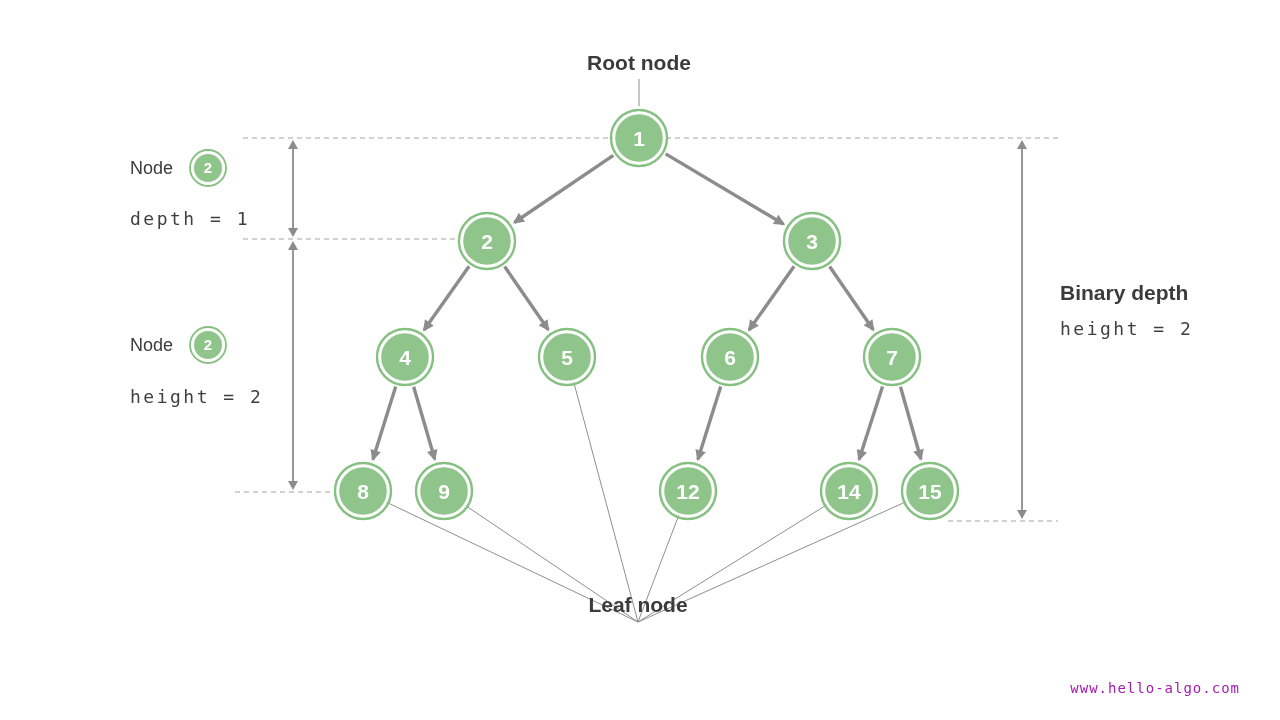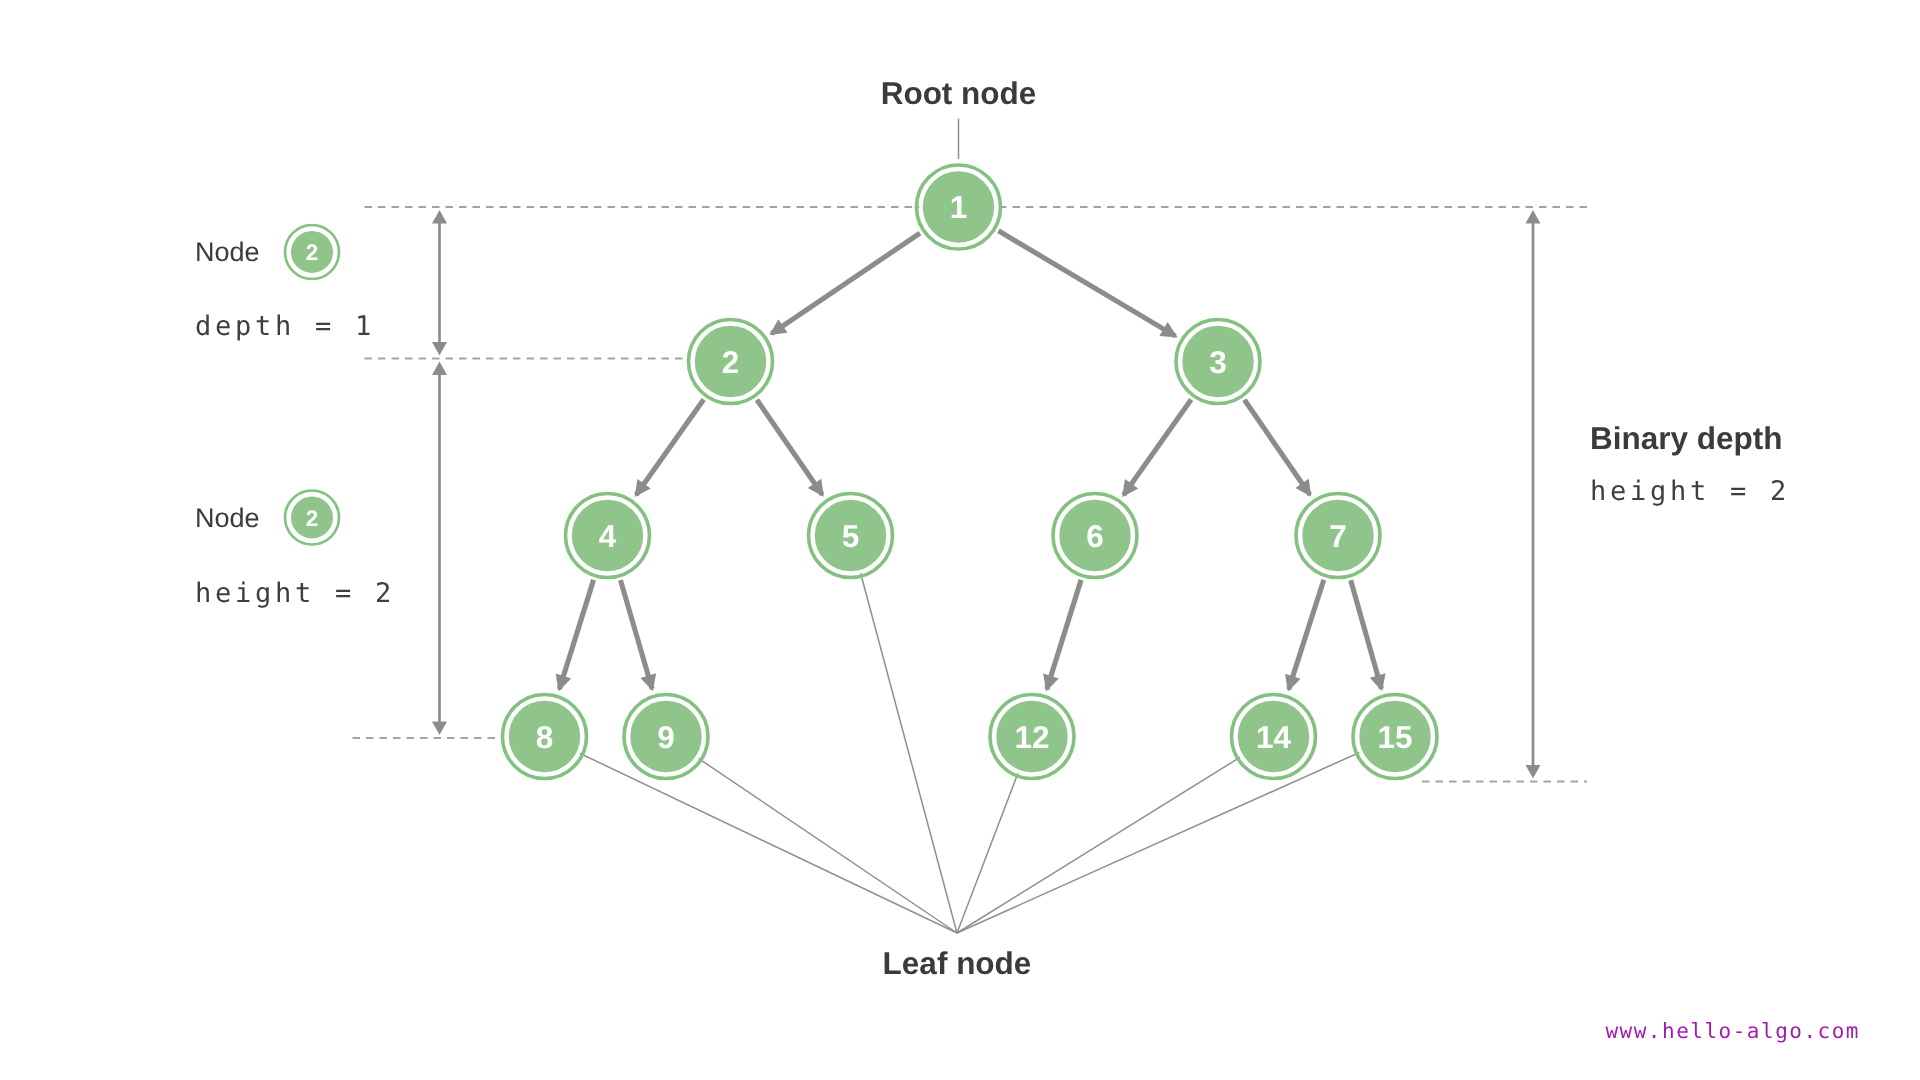--- a/index.html
+++ b/index.html
@@ -124,21 +124,21 @@
       </g>
       <g>
         <circle cx="930" cy="491" r="28" fill="none" stroke="#84c07f" stroke-width="2.4"></circle>
         <circle cx="930" cy="491" r="25" fill="#8fc58a" stroke="#ffffff" stroke-width="2.4"></circle>
         <text x="930" y="491" text-anchor="middle" dy="0.36em" class="node-num">15</text>
       </g>
     </svg>
 
   <div class="heading centered" style="left:639px;top:63px;">Root node</div>
 
-  <div class="heading centered" style="left:638px;top:643px;">Leaf node</div>
+  <div class="heading centered" style="left:638px;top:605px;">Leaf node</div>
 
   <div class="anno-group vcenter" style="left:130px;top:168px;">
     <span class="heading-inline">Node</span>
     <svg class="badge" width="42" height="42" viewBox="0 0 42 42">
       <circle cx="21" cy="21" r="18" fill="none" stroke="#84c07f" stroke-width="1.8"></circle>
       <circle cx="21" cy="21" r="15" fill="#8fc58a" stroke="#ffffff" stroke-width="2"></circle>
       <text class="badge-num" x="21" y="21" text-anchor="middle" dy="0.36em">2</text>
     </svg>
   </div>
   <div class="mono vcenter" style="left:130px;top:218px;">depth = 1</div>

